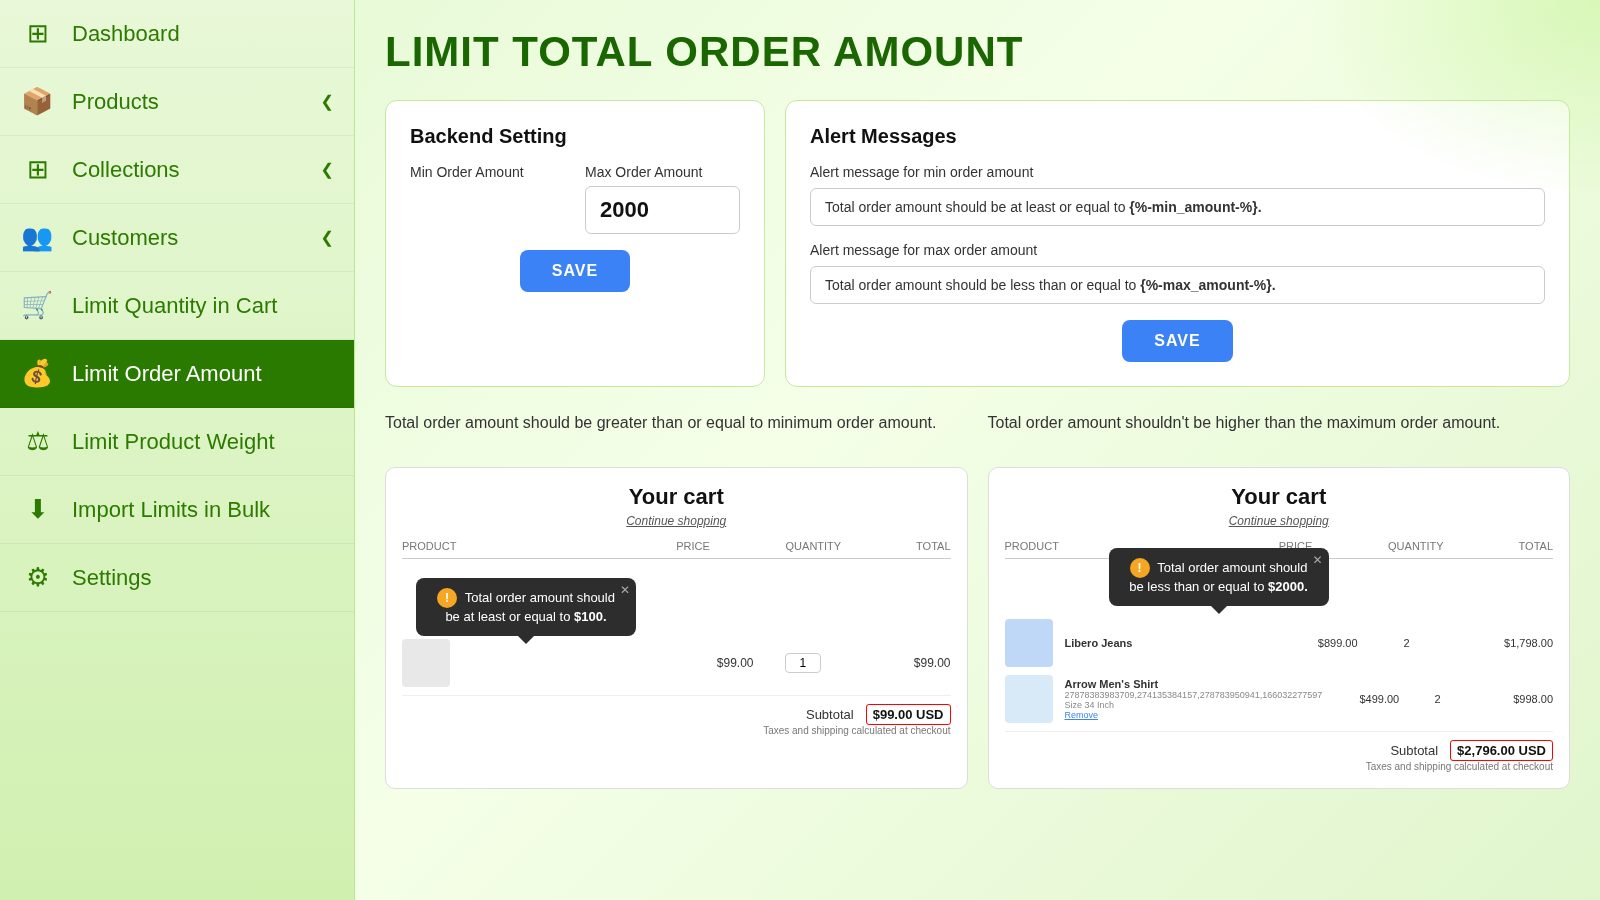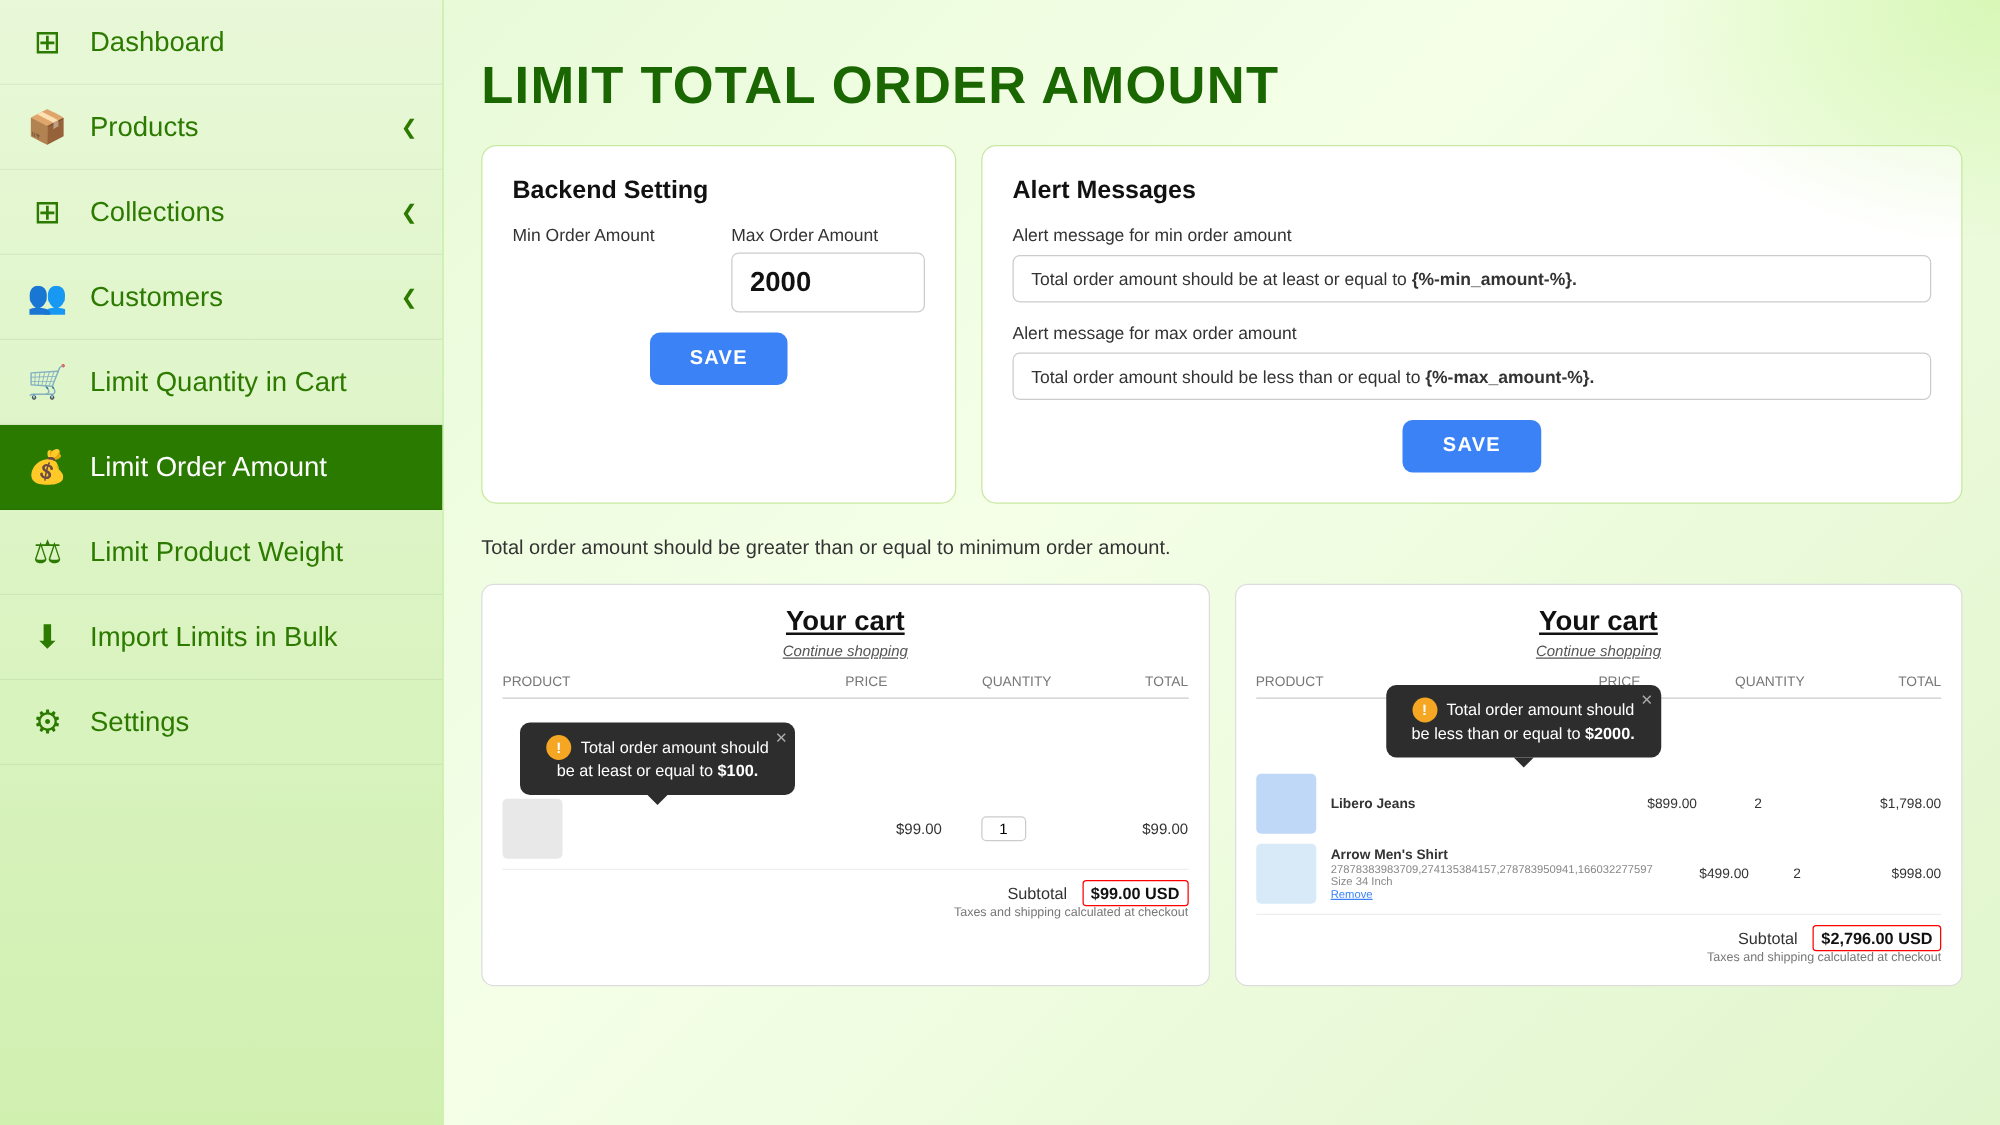--- a/index.html
+++ b/index.html
@@ -39,21 +39,21 @@
     }
     .sidebar-item .chevron {
       margin-left: auto;
       font-size: 16px;
     }
 
     
     .main {
       flex: 1;
       background: linear-gradient(135deg, #e8fad8 0%, #f5ffe8 40%, #e0f5cc 100%);
-      padding: 44px 30px 20px 30px;
+      padding: 28px 30px 20px 30px;
       overflow-y: auto;
       position: relative;
     }
 
     
     .main::before {
       content: '';
       position: absolute;
       top: 0; right: 0;
       width: 300px; height: 200px;
@@ -141,21 +141,21 @@
     }
     .save-btn-right {
       display: block;
       margin-left: auto;
     }
 
     
     .desc-row {
       display: flex;
       gap: 20px;
-      margin-bottom: 16px;
+      margin-bottom: 32px;
     }
     .desc-text {
       flex: 1;
       font-size: 16px;
       color: #333;
       line-height: 1.5;
     }
 
     
     .preview-row {
@@ -172,21 +172,20 @@
       color: #333;
       position: relative;
       overflow: hidden;
     }
     .preview-title {
       text-align: center;
       font-size: 22px;
       font-weight: 700;
       color: #111;
       margin-bottom: 4px;
-      text-decoration: underline;
     }
     .preview-link {
       text-align: center;
       font-size: 12px;
       color: #555;
       text-decoration: underline;
       margin-bottom: 12px;
       font-style: italic;
     }
     .preview-table-header {
@@ -392,20 +391,21 @@
       <div class="alert-field-label">Alert message for max order amount</div>
       <div style="border:1.5px solid #ccc; border-radius:6px; padding:10px 14px; margin-bottom:16px; font-size:14px; color:#333;">
         Total order amount should be less than or equal to <strong>{%-max_amount-%}.</strong>
       </div>
       <button class="save-btn save-btn-right">SAVE</button>
     </div>
   </div>
 
   <div class="desc-row">
     <div class="desc-text">Total order amount should be greater than or equal to minimum order amount.</div>
+    <div class="desc-text">Total order amount shouldn't be higher than the maximum order amount.</div>
   </div>
 
   <div class="preview-row">
 
     <div class="preview-card preview-wrap-1">
       <div class="preview-title">Your cart</div>
       <div class="preview-link">Continue shopping</div>
       <div class="preview-table-header">
         <span class="col-product">PRODUCT</span>
         <span class="col-price">PRICE</span>

